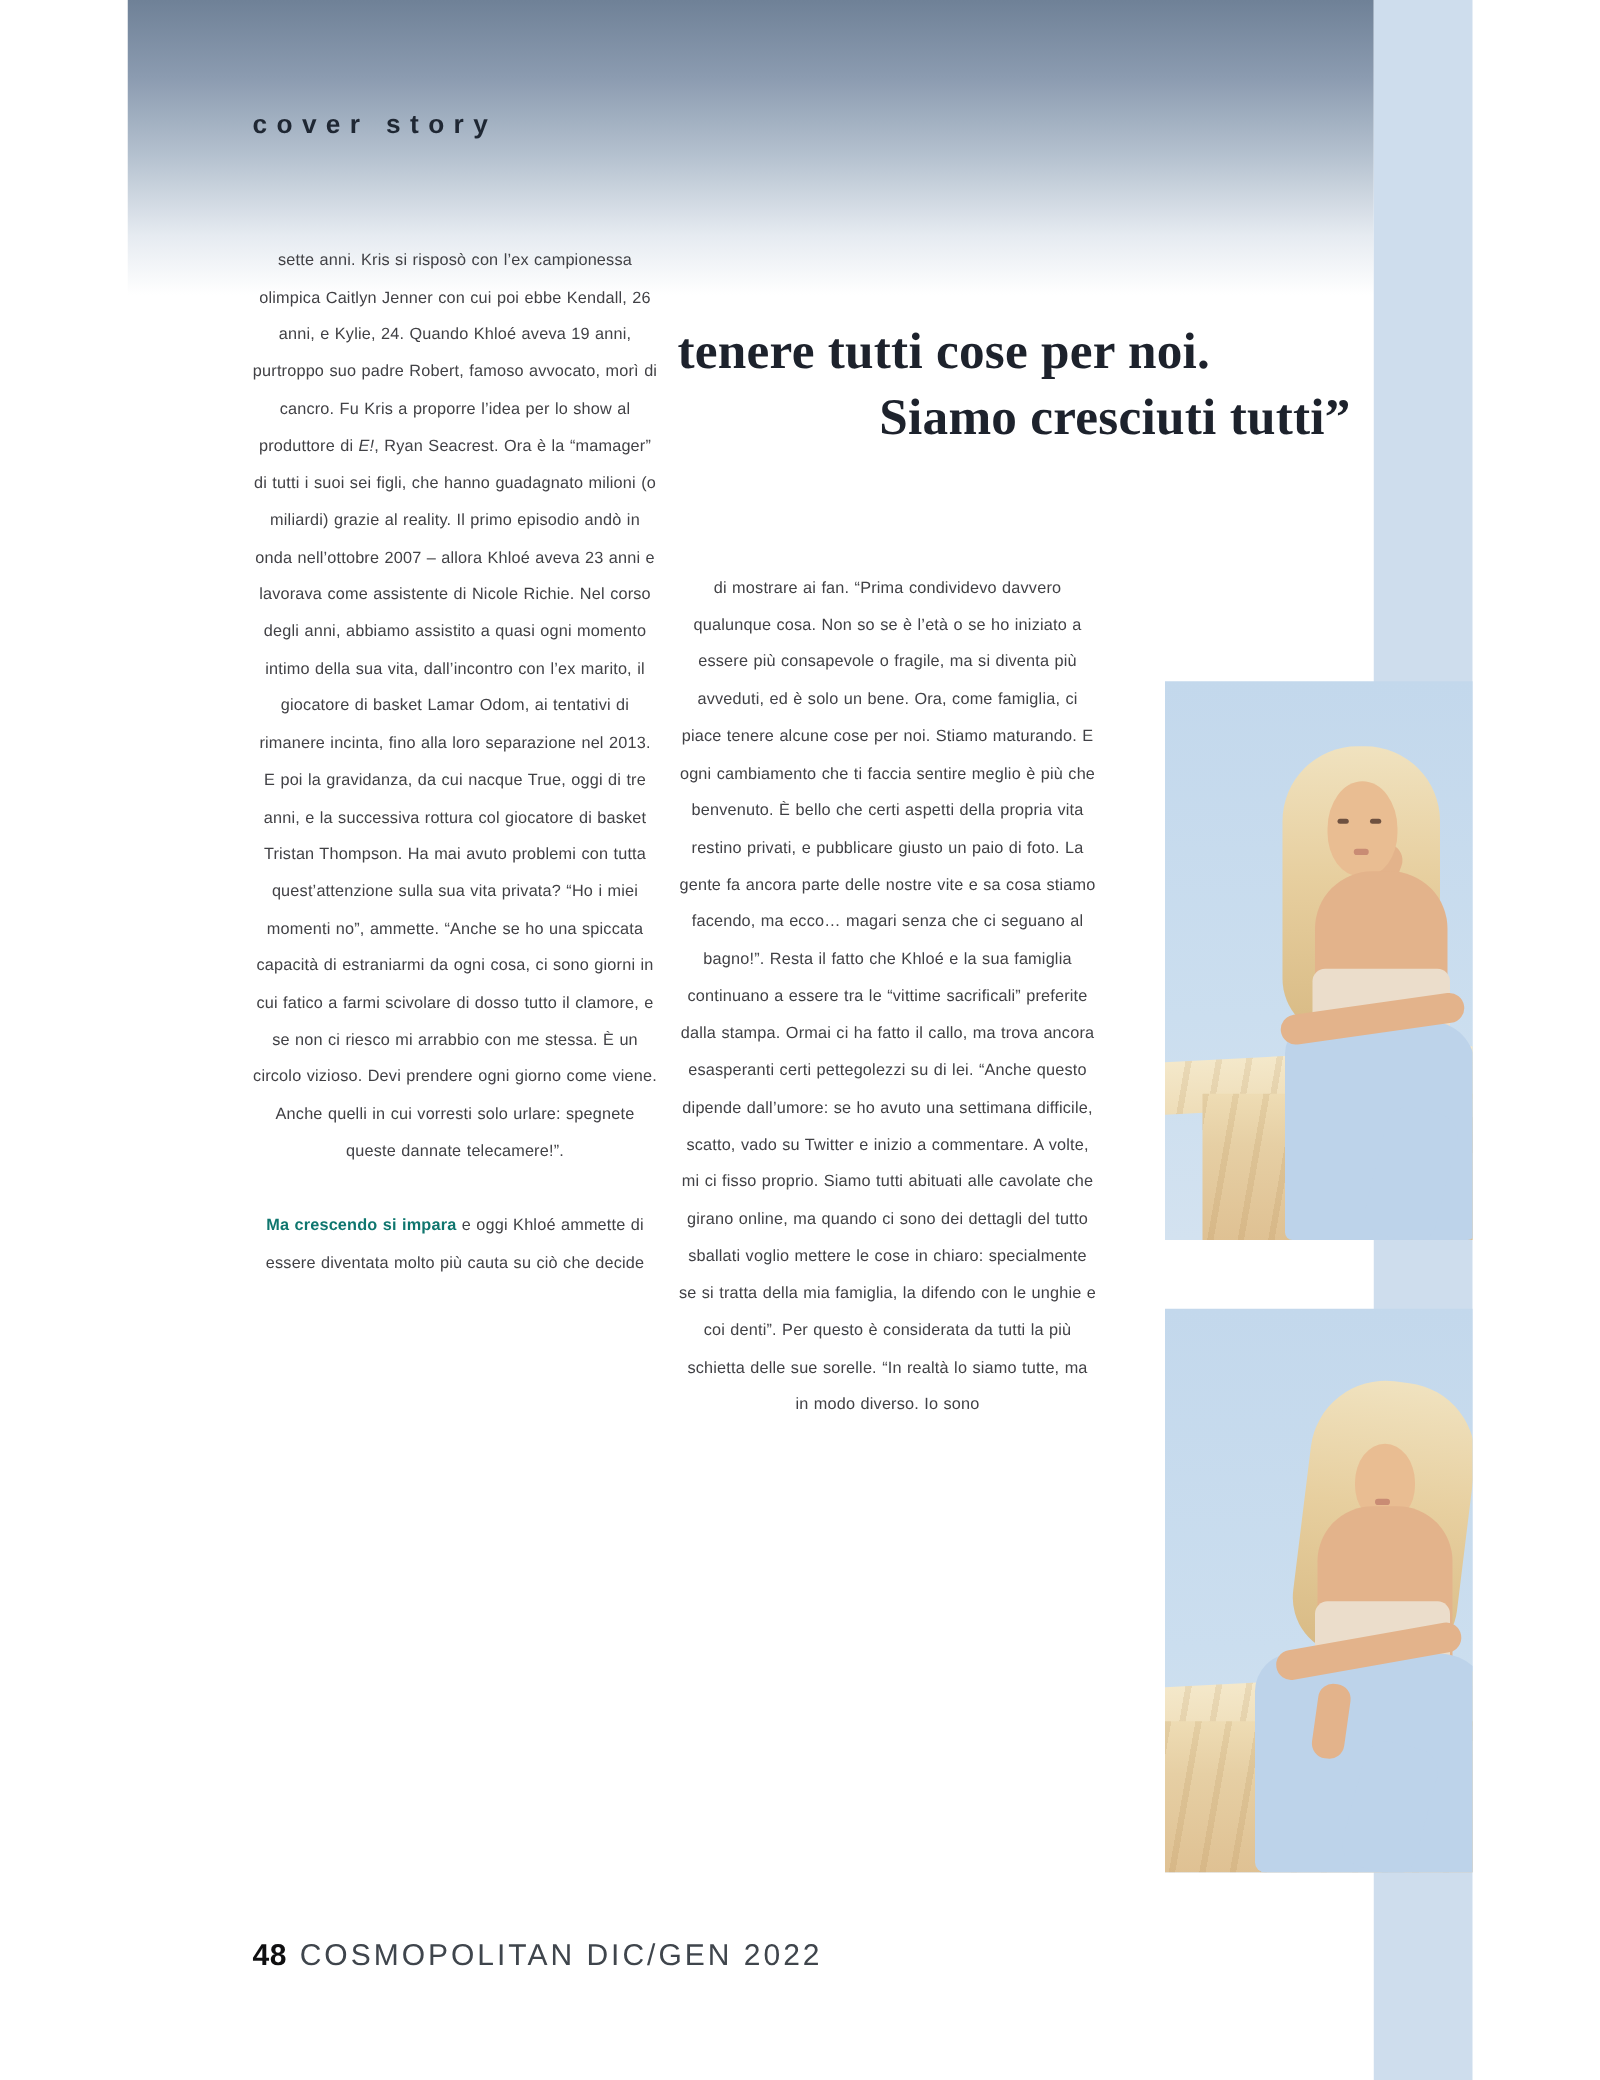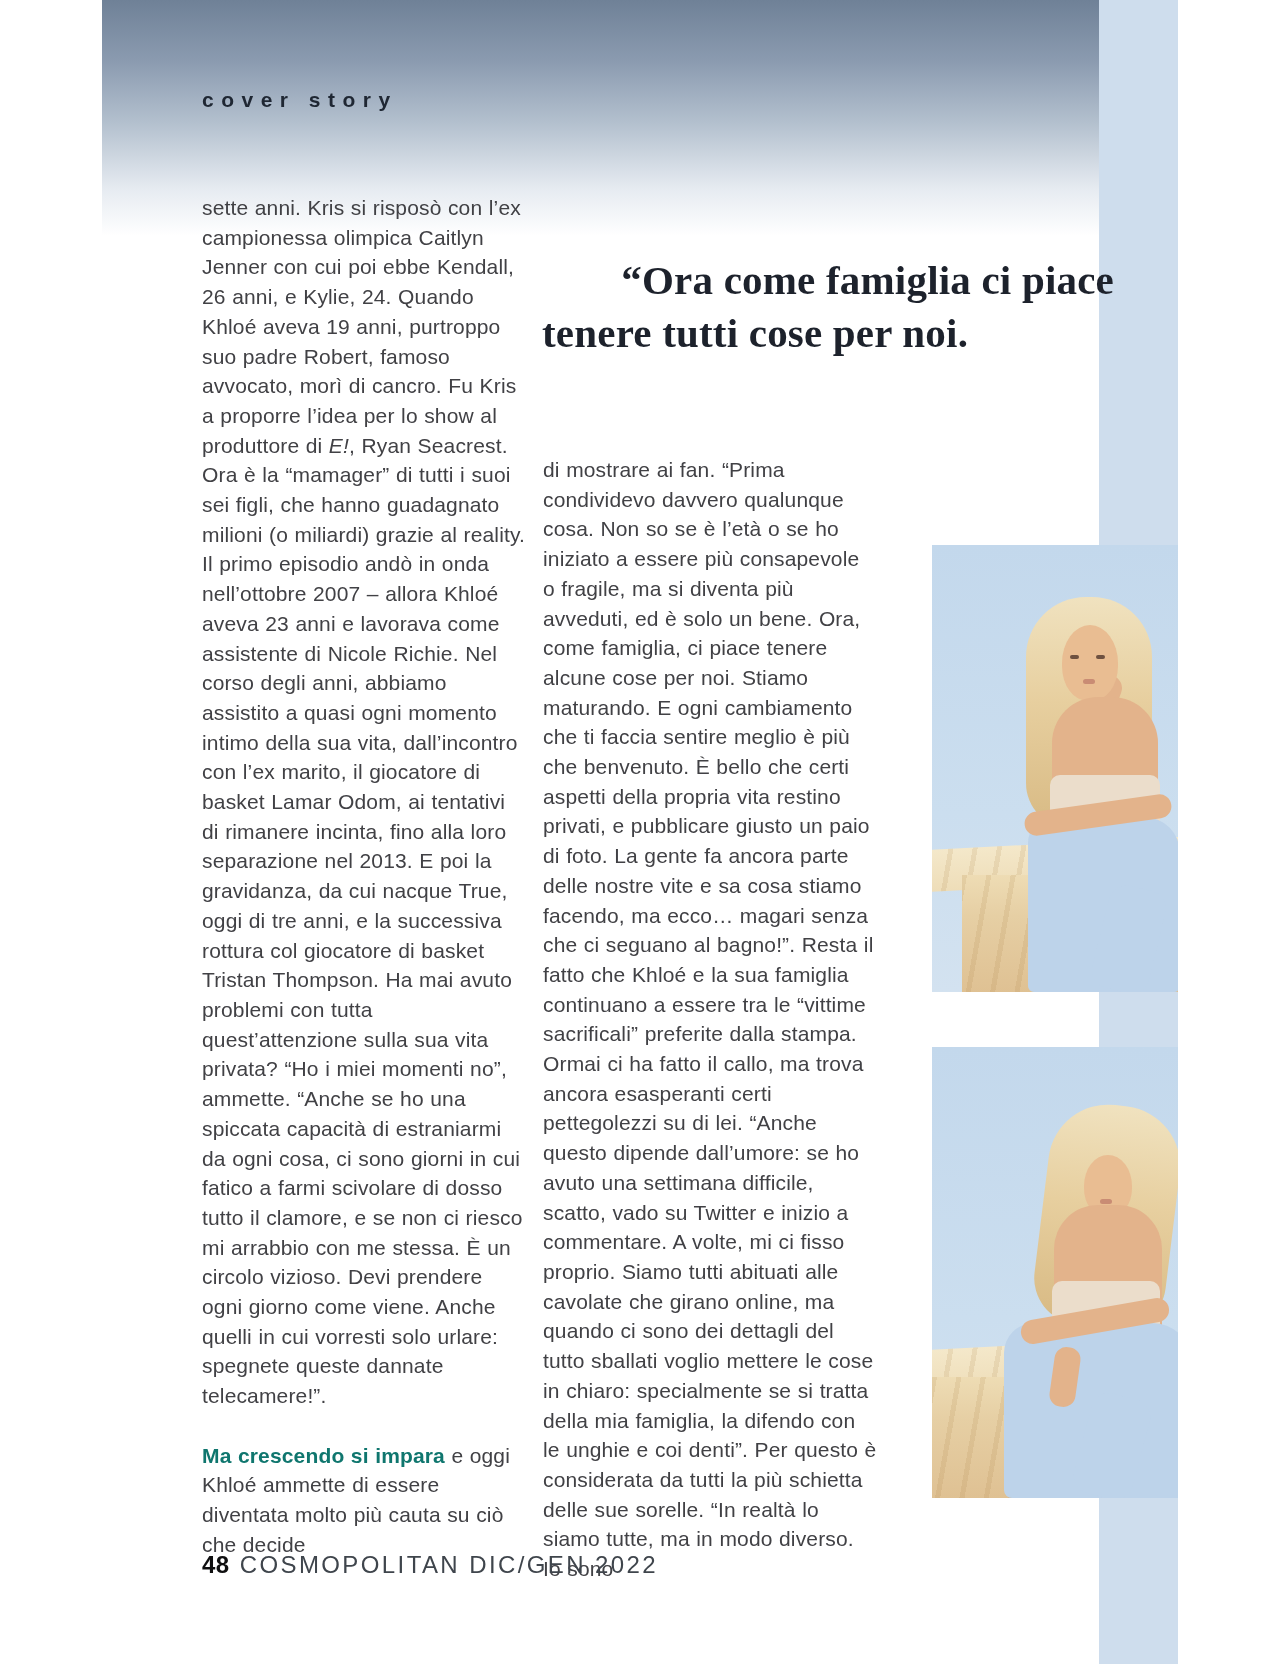--- a/index.html
+++ b/index.html
@@ -26,22 +26,22 @@
   .pull-quote{
     position:absolute;left:440px;top:254px;width:572px;
     font-family:"Liberation Serif","DejaVu Serif",serif;
     font-weight:700;font-size:41px;line-height:53px;color:#1d222c;letter-spacing:0.2px;
   }
   .pull-quote .l1{text-align:right;}
   .pull-quote .l2{text-align:left;}
   .pull-quote .l3{text-align:center;padding-left:128px;}
   
   .bodycol{
-    position:absolute;font-size:21px;line-height:29.7px;color:#414145;
-    letter-spacing:0.15px;word-spacing:0.5px;text-align:left;
+    position:absolute;font-size:13px;line-height:29.7px;color:#414145;
+    letter-spacing:0.15px;word-spacing:0.5px;text-align:center;
   }
   .col-left{left:100px;top:193px;width:324px;}
   .col-mid{left:441px;top:455px;width:334px;}
   .bodycol p{margin:0;}
   .bodycol p + p{margin-top:29.7px;}
   .run-italic{font-style:italic;}
   .run-bold{font-weight:bold;color:#0f766e;}
   
   .photo{
     position:absolute;left:830px;width:338px;overflow:hidden;
@@ -87,22 +87,22 @@
 <body>
 
 <div class="page">
 
   <div class="header-gradient"></div>
   <div class="right-panel"></div>
 
   <div class="kicker">cover story</div>
 
   <div class="pull-quote">
-    <div class="l1">“Ora come famiglia ci piace</div>
     <div class="l2">tenere tutti cose per noi.</div>
+    <div class="l3">Siamo cresciuti tutti”</div>
   </div>
 
   <div class="bodycol col-left">
     <p><span>sette anni. Kris si risposò con l’ex campionessa olimpica Caitlyn Jenner con cui poi ebbe Kendall, 26 anni, e Kylie, 24. Quando Khloé aveva 19 anni, purtroppo suo padre Robert, famoso avvocato, morì di cancro. Fu Kris a proporre l’idea per lo show al produttore di </span><span class="run-italic">E!</span><span>, Ryan Seacrest. Ora è la “mamager” di tutti i suoi sei figli, che hanno guadagnato milioni (o miliardi) grazie al reality. Il primo episodio andò in onda nell’ottobre 2007 – allora Khloé aveva 23 anni e lavorava come assistente di Nicole Richie. Nel corso degli anni, abbiamo assistito a quasi ogni momento intimo della sua vita, dall’incontro con l’ex marito, il giocatore di basket Lamar Odom, ai tentativi di rimanere incinta, fino alla loro separazione nel 2013. E poi la gravidanza, da cui nacque True, oggi di tre anni, e la successiva rottura col giocatore di basket Tristan Thompson. Ha mai avuto problemi con tutta quest’attenzione sulla sua vita privata? “Ho i miei momenti no”, ammette. “Anche se ho una spiccata capacità di estraniarmi da ogni cosa, ci sono giorni in cui fatico a farmi scivolare di dosso tutto il clamore, e se non ci riesco mi arrabbio con me stessa. È un circolo vizioso. Devi prendere ogni giorno come viene. Anche quelli in cui vorresti solo urlare: spegnete queste dannate telecamere!”.</span></p>
     <p><span class="run-bold">Ma crescendo si impara</span><span> e oggi Khloé ammette di essere diventata molto più cauta su ciò che decide</span></p>
   </div>
 
   <div class="bodycol col-mid">
     <p>di mostrare ai fan. “Prima condividevo davvero qualunque cosa. Non so se è l’età o se ho iniziato a essere più consapevole o fragile, ma si diventa più avveduti, ed è solo un bene. Ora, come famiglia, ci piace tenere alcune cose per noi. Stiamo maturando. E ogni cambiamento che ti faccia sentire meglio è più che benvenuto. È bello che certi aspetti della propria vita restino privati, e pubblicare giusto un paio di foto. La gente fa ancora parte delle nostre vite e sa cosa stiamo facendo, ma ecco… magari senza che ci seguano al bagno!”. Resta il fatto che Khloé e la sua famiglia continuano a essere tra le “vittime sacrificali” preferite dalla stampa. Ormai ci ha fatto il callo, ma trova ancora esasperanti certi pettegolezzi su di lei. “Anche questo dipende dall’umore: se ho avuto una settimana difficile, scatto, vado su Twitter e inizio a commentare. A volte, mi ci fisso proprio. Siamo tutti abituati alle cavolate che girano online, ma quando ci sono dei dettagli del tutto sballati voglio mettere le cose in chiaro: specialmente se si tratta della mia famiglia, la difendo con le unghie e coi denti”. Per questo è considerata da tutti la più schietta delle sue sorelle. “In realtà lo siamo tutte, ma in modo diverso. Io sono</p>
   </div>

